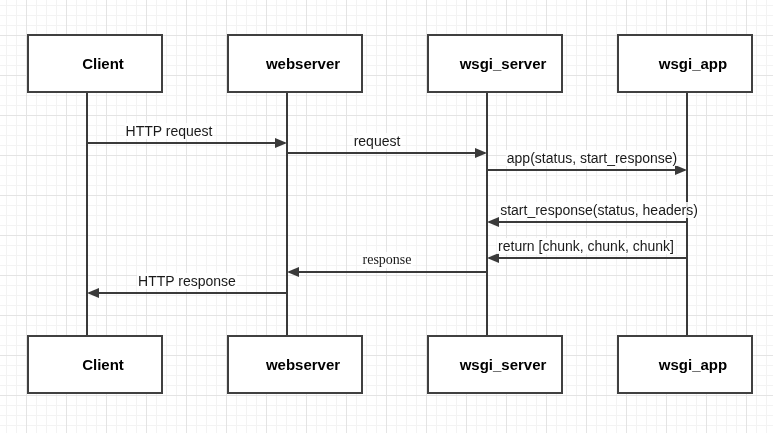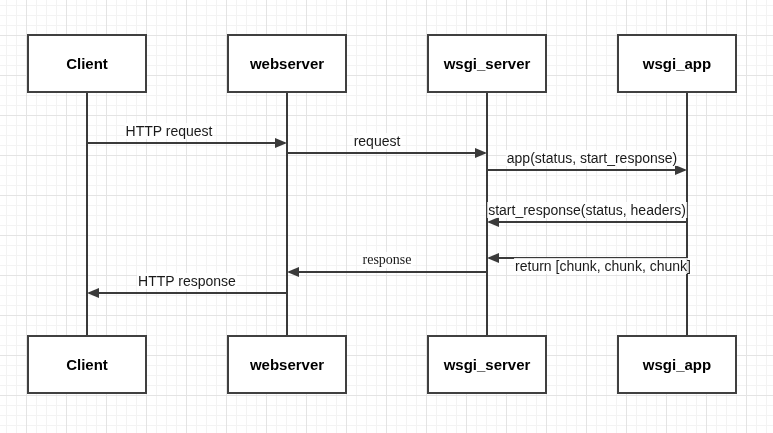--- a/index.html
+++ b/index.html
@@ -27,20 +27,21 @@
     height: 55px;
     background: #ffffff;
     border: 2px solid #404040;
     display: flex;
     align-items: center;
     justify-content: center;
     font-size: 15px;
     font-weight: bold;
     color: #000000;
     z-index: 3;
+    padding-left: 16px;
   }
   .lifeline {
     position: absolute;
     top: 93px;
     height: 243px;
     width: 2px;
     background: #3a3a3a;
     z-index: 1;
   }
   .msg {
@@ -115,27 +116,27 @@
 
   <div class="msg" style="left:487px; top:170px; width:200px;">
     <div class="msg-line"></div>
     <div class="msg-head right"></div>
     <div class="msg-label" style="left:105px;">app(status, start_response)</div>
   </div>
 
   <div class="msg" style="left:487px; top:222px; width:200px;">
     <div class="msg-line" style="left:2px; right:0;"></div>
     <div class="msg-head left"></div>
-    <div class="msg-label" style="left:100px;">start_response(status, headers)</div>
+    <div class="msg-label" style="left:112px;">start_response(status, headers)</div>
   </div>
 
   <div class="msg" style="left:487px; top:258px; width:200px;">
     <div class="msg-line" style="left:2px; right:0;"></div>
     <div class="msg-head left"></div>
-    <div class="msg-label" style="left:116px;margin-top:20px;">return [chunk, chunk, chunk]</div>
+    <div class="msg-label" style="left:99px;">return [chunk, chunk, chunk]</div>
   </div>
 
   <div class="msg" style="left:287px; top:272px; width:200px;">
     <div class="msg-line" style="left:2px; right:0;"></div>
     <div class="msg-head left"></div>
     <div class="msg-label" style="left:100px;font-family:Liberation Serif, serif;">response</div>
   </div>
 
   <div class="msg" style="left:87px; top:293px; width:200px;">
     <div class="msg-line" style="left:2px; right:0;"></div>

